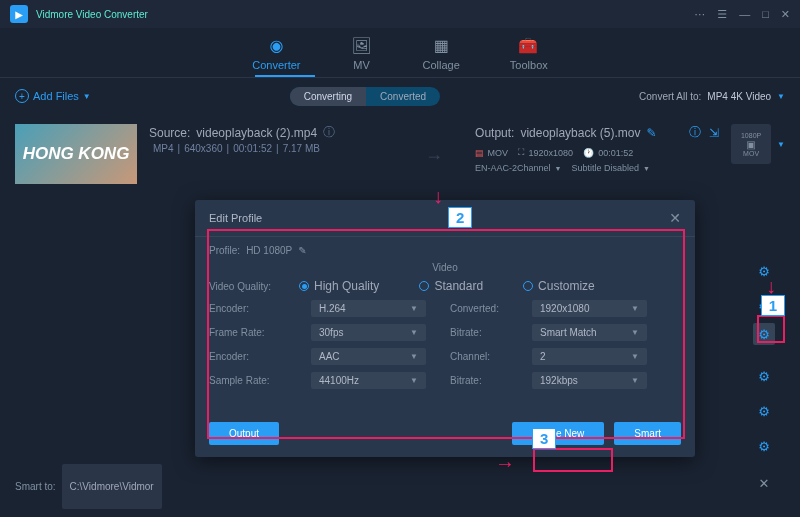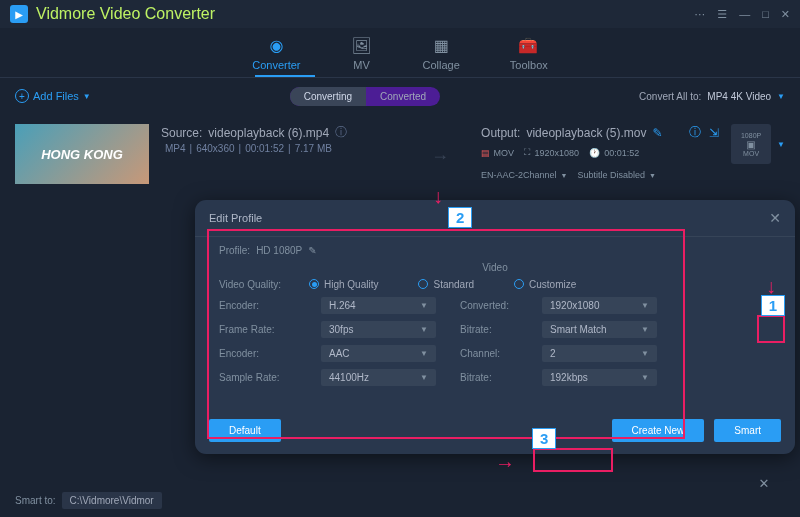--- a/index.html
+++ b/index.html
@@ -1,72 +1,72 @@
 <!DOCTYPE html>
 <html><head>
 <meta charset="utf-8">
 <style>
 *{margin:0;padding:0;box-sizing:border-box;font-family:Arial,sans-serif}
 body{background:#1a2332;width:800px;height:517px;overflow:hidden;color:#a0a8b8;font-size:11px;position:relative}
 .titlebar{height:28px;display:flex;align-items:center;padding:0 10px;background:#1e2838}
 .logo{width:18px;height:18px;background:#2a9df4;border-radius:3px;margin-right:8px;display:flex;align-items:center;justify-content:center;color:#fff;font-size:10px}
-.app-title{flex:1;color:#bef264;font-size:16px}
+.app-title{flex:1;color:#5eead4;font-size:10px}
 .win-controls{display:flex;gap:12px;color:#8090a0}
 .win-controls span{cursor:pointer}
 .nav{height:50px;display:flex;justify-content:center;align-items:center;gap:50px;border-bottom:1px solid #2a3548}
 .nav-item{display:flex;flex-direction:column;align-items:center;gap:2px;color:#8090a0;cursor:pointer;font-size:11px}
 .nav-item.active{color:#2a9df4}
 .nav-icon{width:22px;height:22px;display:flex;align-items:center;justify-content:center;font-size:16px}
 .nav-underline{position:absolute;bottom:0;width:60px;height:2px;background:#2a9df4;left:255px}
 .toolbar{height:36px;display:flex;align-items:center;padding:0 15px;gap:10px}
 .add-files{color:#2a9df4;display:flex;align-items:center;gap:4px;cursor:pointer}
 .plus-circle{width:14px;height:14px;border:1.5px solid #2a9df4;border-radius:50%;display:flex;align-items:center;justify-content:center;font-size:10px}
-.tab-group{margin-left:auto;margin-right:auto;display:flex;background:#4c1d95;border-radius:12px;overflow:hidden}
+.tab-group{margin-left:auto;margin-right:auto;display:flex;background:#0c4a6e;border-radius:12px;overflow:hidden}
 .tab-btn{padding:4px 14px;font-size:10px;cursor:pointer}
 .tab-btn.active{background:#3a4558;color:#d0d8e8}
 .convert-to{display:flex;align-items:center;gap:6px;font-size:10px}
 .convert-select{color:#c0c8d8;display:flex;align-items:center;gap:6px}
 .content{position:relative;padding:10px 15px}
 .file-row{display:flex;gap:12px;align-items:flex-start}
-.thumb{width:134px;height:60px;background:linear-gradient(135deg,#4a9fb8,#c89878);position:relative;display:flex;align-items:center;justify-content:center;color:#fff;font-size:13px;font-weight:bold;font-style:italic}
+.thumb{width:122px;height:60px;background:linear-gradient(135deg,#4a9fb8,#c89878);position:relative;display:flex;align-items:center;justify-content:center;color:#fff;font-size:17px;font-weight:bold;font-style:italic}
 .src-info{flex:1}
 .src-line{display:flex;align-items:center;gap:6px;margin-bottom:2px;font-size:12px}
 .meta{color:#7080a0;font-size:10px}
 .meta span{margin:0 4px}
 .arrow{color:#3a4558;font-size:18px;margin:0 20px;align-self:center}
 .out-info{flex:1}
 .out-specs{display:flex;gap:10px;flex-wrap:wrap;margin-top:6px}
 .spec-item{display:flex;align-items:center;gap:4px;color:#8090a0;font-size:9px}
 .out-icons{display:flex;gap:8px;color:#2a9df4;align-items:center}
 .format-badge{width:40px;height:40px;background:#2a3548;border-radius:3px;display:flex;flex-direction:column;align-items:center;justify-content:center;font-size:7px;color:#8090a0}
-.modal{position:absolute;top:200px;left:195px;width:600px;background:#29374d;border-radius:11px;z-index:10;box-shadow:0 4px 20px rgba(0,0,0,0.5)}
+.modal{position:absolute;top:200px;left:195px;width:500px;background:#29374d;border-radius:3px;z-index:10;box-shadow:0 4px 20px rgba(0,0,0,0.5)}
 .modal-header{display:flex;align-items:center;padding:10px 14px;border-bottom:1px solid #364458}
 .modal-title{flex:1;color:#b0b8c8;font-size:11px}
 .close-x{color:#8090a0;cursor:pointer;font-size:14px}
-.modal-body{padding:8px 24px 14px}
+.modal-body{padding:8px 14px 14px}
 .profile-row{display:flex;align-items:center;gap:6px;color:#8090a0;font-size:10px;margin-bottom:6px}
 .section-title{text-align:center;color:#8090a0;font-size:10px;margin:4px 0 6px}
 .field-row{display:flex;align-items:center;margin-bottom:7px;gap:8px}
 .field-label{width:82px;color:#8090a0;font-size:10px}
 .radio-group{display:flex;gap:40px}
-.radio{display:flex;gap:5px;font-size:10px;cursor:pointer}
+.radio{display:flex;align-items:center;gap:5px;font-size:12px;cursor:pointer}
 .radio-dot{width:10px;height:10px;border:1.5px solid #2a9df4;border-radius:50%;display:flex;align-items:center;justify-content:center}
 .radio-dot.checked::after{content:"";width:5px;height:5px;background:#2a9df4;border-radius:50%}
 .select{background:#364458;padding:3px 8px;border-radius:2px;display:flex;align-items:center;justify-content:space-between;width:115px;font-size:10px;color:#b0b8c8;cursor:pointer}
 .select .caret{color:#8090a0;font-size:8px}
 .col2{display:flex;gap:24px}
 .col2>div{display:flex;align-items:center;gap:20px}
 .modal-footer{display:flex;justify-content:flex-end;gap:10px;padding:12px 14px}
 .btn{padding:6px 20px;border-radius:2px;font-size:10px;cursor:pointer;border:none}
 .btn-primary{background:#2a9df4;color:#fff}
 .btn-default{background:#2a9df4;color:#fff;margin-right:auto}
 .btn-cancel{background:#2a9df4;color:#fff}
 .side-gear{position:absolute;right:25px;width:22px;height:22px;display:flex;align-items:center;justify-content:center;color:#2a9df4;cursor:pointer;font-size:13px}
 .bottom-bar{position:absolute;bottom:8px;left:15px;display:flex;align-items:center;gap:6px;font-size:10px;color:#8090a0}
-.save-path{background:#2a3548;padding:3px 8px;border-radius:2px;color:#a0a8b8}
+.save-path{background:#2a3548;padding:17px 8px;border-radius:2px;color:#a0a8b8}
 .callout{position:absolute;background:#fff;color:#2a9df4;font-weight:bold;font-size:15px;padding:1px 7px;border:1px solid #2a9df4;z-index:20}
 .pink-box{position:absolute;border:2px solid #e91e63;z-index:15;pointer-events:none}
 .red-arrow{position:absolute;z-index:18;color:#e91e63;font-size:20px}
 </style>
 </head>
 <body>
 
 <div class="titlebar">
   <div class="logo">▶</div>
   <div class="app-title">Vidmore Video Converter</div>
@@ -117,21 +117,21 @@
     </div>
   </div>
 </div>
 
 <div class="content">
   <div class="file-row">
     <div class="thumb">HONG KONG</div>
     <div class="src-info">
       <div class="src-line">
         <span>Source:</span>
-        <span>videoplayback (6).mp4</span>
+        <span>videoplayback (2).mp4</span>
         <span style="color:#5a6a88">ⓘ</span>
       </div>
       <div class="meta">
         <span>MP4</span>|<span>640x360</span>|<span>00:01:52</span>|<span>7.17 MB</span>
       </div>
     </div>
     <div class="arrow">→</div>
     <div class="out-info">
       <div class="src-line">
         <span>Output:</span>
@@ -149,21 +149,21 @@
           </div>
         <div class="spec-item">
             <span>⛶</span>
             <span>1920x1080</span>
           </div>
         <div class="spec-item">
             <span>🕐</span>
             <span>00:01:52</span>
           </div>
       </div>
-      <div class="out-specs" style="margin-top:12px">
+      <div class="out-specs" style="margin-top:5px">
         <div class="spec-item">
             <span>EN-AAC-2Channel</span>
             <span style="font-size:7px">▼</span>
           </div>
         <div class="spec-item">
             <span>Subtitle Disabled</span>
             <span style="font-size:7px">▼</span>
           </div>
       </div>
     </div>
@@ -275,21 +275,21 @@
       <div>
           <div class="field-label" style="width:62px">Bitrate:</div>
       <div class="select">
             <span>192kbps</span>
             <span class="caret">▼</span>
           </div>
         </div>
     </div>
   </div>
   <div class="modal-footer">
-    <button class="btn btn-default">Default</button>
+    <button class="btn btn-default">Output</button>
     <button class="btn btn-primary">Create New</button>
     <button class="btn btn-cancel">Smart</button>
   </div>
 </div>
 
 <div class="pink-box" style="top:229px;left:207px;width:478px;height:210px"></div>
 <div class="pink-box" style="top:315px;right:15px;width:28px;height:28px"></div>
 <div class="pink-box" style="top:448px;left:533px;width:80px;height:24px"></div>
 <div class="callout" style="top:295px;right:15px">1</div>
 <div class="callout" style="top:207px;left:448px">2</div>

